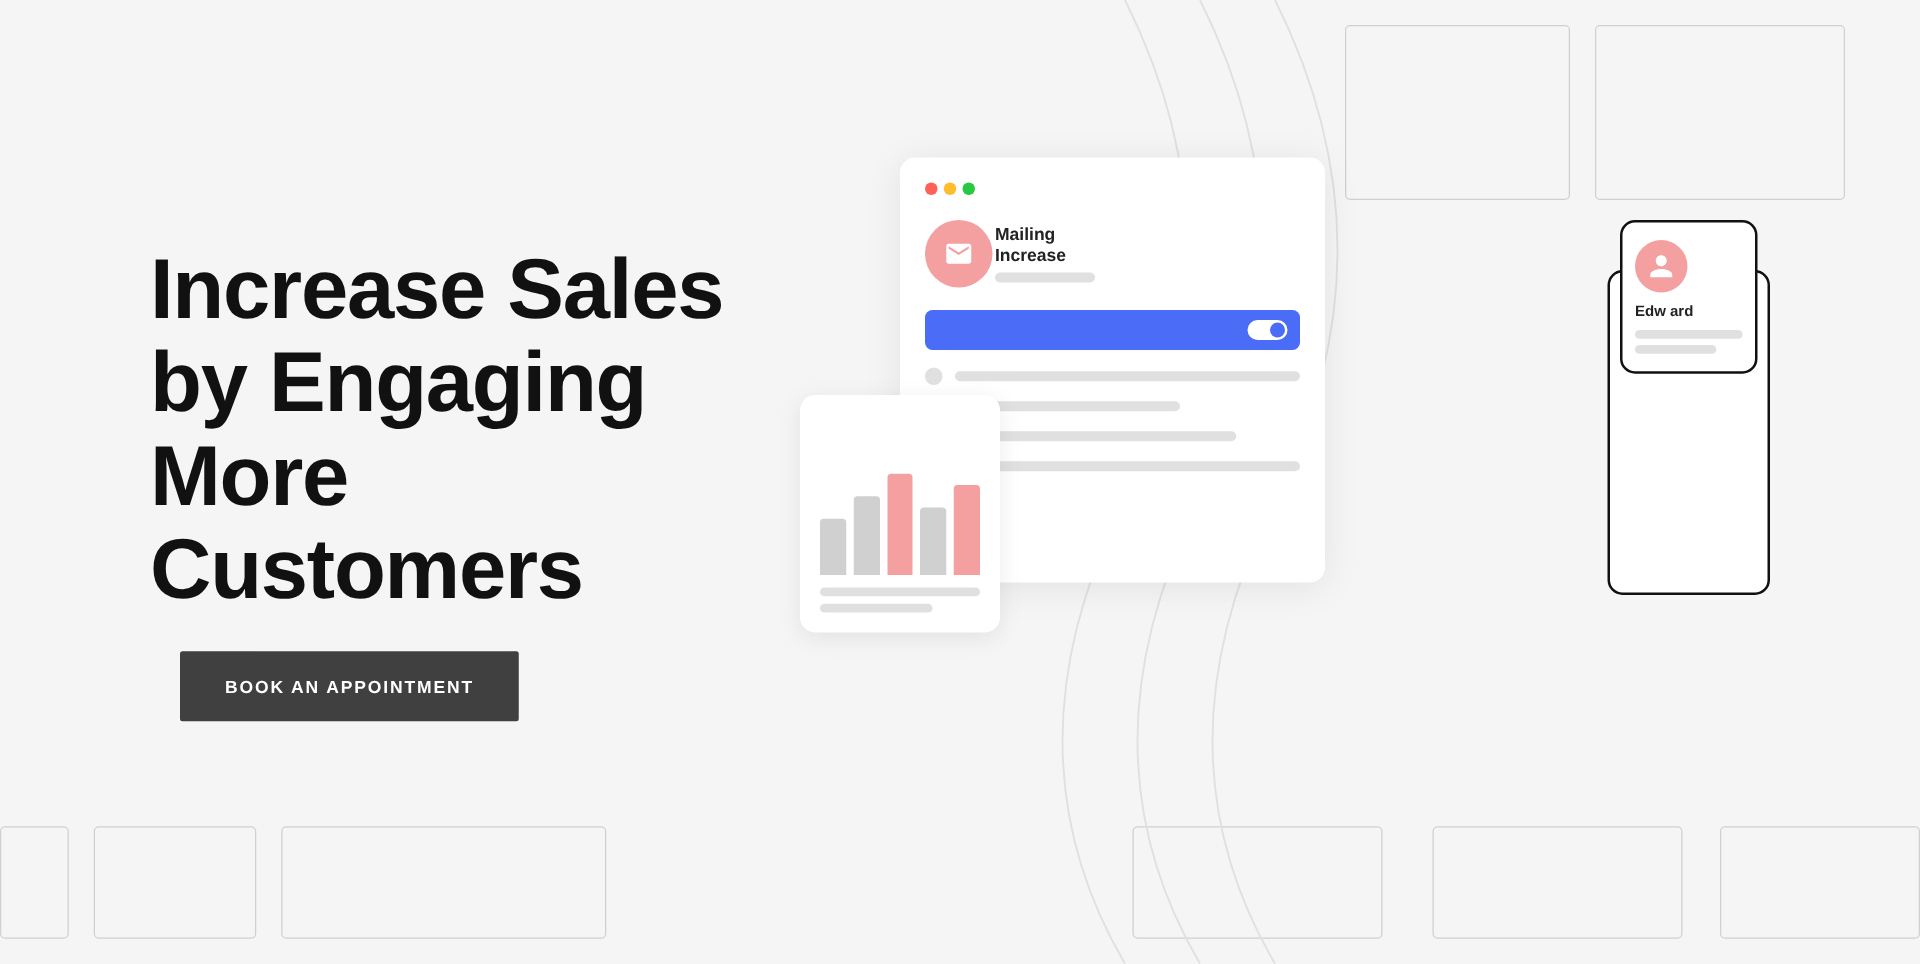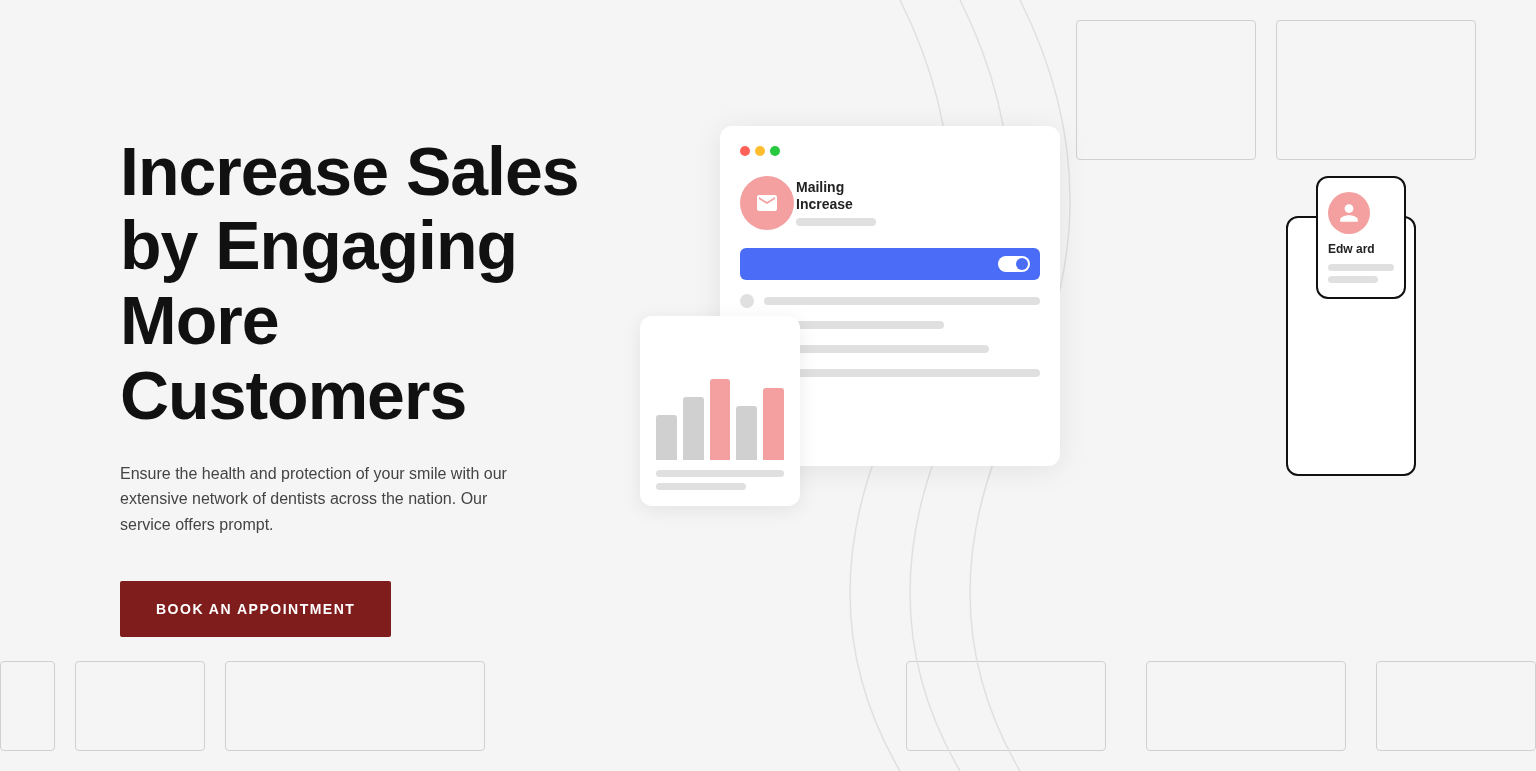--- a/index.html
+++ b/index.html
@@ -62,30 +62,31 @@
     .hero-subtitle {
       font-size: 16px;
       color: #444;
       line-height: 1.6;
       max-width: 420px;
       margin-bottom: 44px;
     }
 
     .cta-button {
       display: inline-block;
-      background: #7f1d1d;
+      background: #404040;
       color: #fff;
       font-size: 14px;
       font-weight: 700;
       letter-spacing: 1.5px;
       text-transform: uppercase;
       padding: 20px 36px;
       border: none;
       cursor: pointer;
       border-radius: 2px;
+      margin-left: 24px;
     }
 
     .hero-right {
       flex: 1;
       display: flex;
       justify-content: center;
       align-items: center;
       position: relative;
       height: 600px;
       z-index: 2;
@@ -281,21 +282,21 @@
       border-radius: 12px;
       box-shadow: 0 4px 20px rgba(0,0,0,0.1);
       padding: 14px;
       z-index: 5;
     }
 
     .ui-card-user-edward {
       position: absolute;
       right: 10px;
       top: 90px;
-      width: 90px;
+      width: 110px;
       background: #fff;
       border-radius: 12px;
       border: 2.5px solid #111;
       padding: 14px 10px;
       z-index: 5;
     }
 
     .user-avatar {
       width: 42px;
       height: 42px;
@@ -371,21 +372,20 @@
 <svg class="bg-curves" viewBox="0 0 1536 771" xmlns="http://www.w3.org/2000/svg">
   <path d="M 900 0 Q 1000 200 900 400 Q 800 600 900 771" fill="none" stroke="#e0e0e0" stroke-width="1.5"></path>
   <path d="M 960 0 Q 1060 200 960 400 Q 860 600 960 771" fill="none" stroke="#e0e0e0" stroke-width="1.5"></path>
   <path d="M 1020 0 Q 1120 200 1020 400 Q 920 600 1020 771" fill="none" stroke="#e0e0e0" stroke-width="1.5"></path>
 </svg>
 
 <div class="hero">
 
   <div class="hero-left">
     <h1 class="hero-title">Increase Sales by Engaging More Customers</h1>
-    <p class="hero-subtitle">Ensure the health and protection of your smile with our extensive network of dentists across the nation. Our service offers prompt.</p>
     <button class="cta-button">Book An Appointment</button>
   </div>
 
   <div class="hero-right">
 
     <div class="ui-card-main">
       <div class="card-dots">
         <div class="dot dot-red"></div>
         <div class="dot dot-yellow"></div>
         <div class="dot dot-green"></div>

